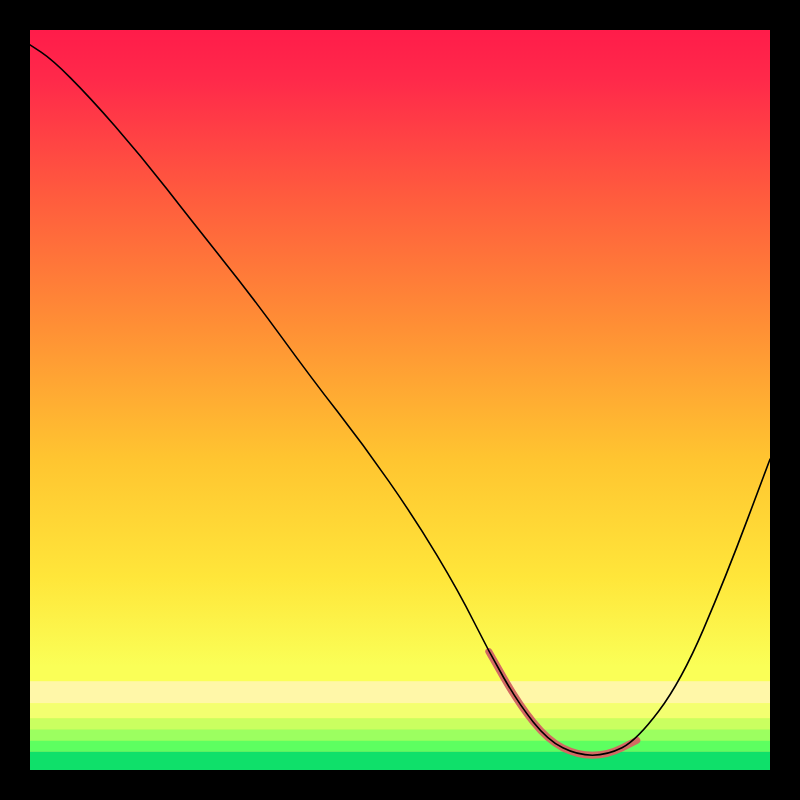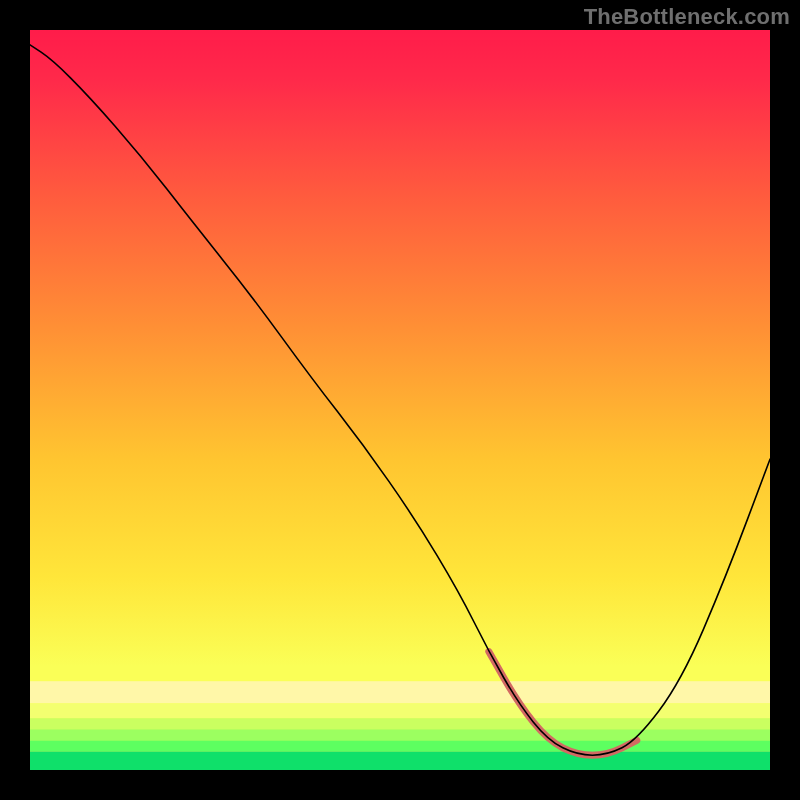--- a/index.html
+++ b/index.html
@@ -37,21 +37,20 @@
   }
   .plot-area svg {
     display: block;
   }
 </style>
 </head>
 <body>
 
 <div class="frame">
 
-  <div class="watermark">TheBottleneck.com</div>
 
   <div class="plot-area">
     <svg id="plot-svg" width="740" height="740" viewBox="0 0 740 740">
         <defs>
           <linearGradient id="bg-grad" x1="0" y1="0" x2="0" y2="1">
             <stop offset="0%" stop-color="#ff1c4a"></stop>
             <stop offset="7.000000000000001%" stop-color="#ff2a4a"></stop>
             <stop offset="22%" stop-color="#ff5a3e"></stop>
             <stop offset="40%" stop-color="#ff8f35"></stop>
             <stop offset="57.99999999999999%" stop-color="#ffc530"></stop>

